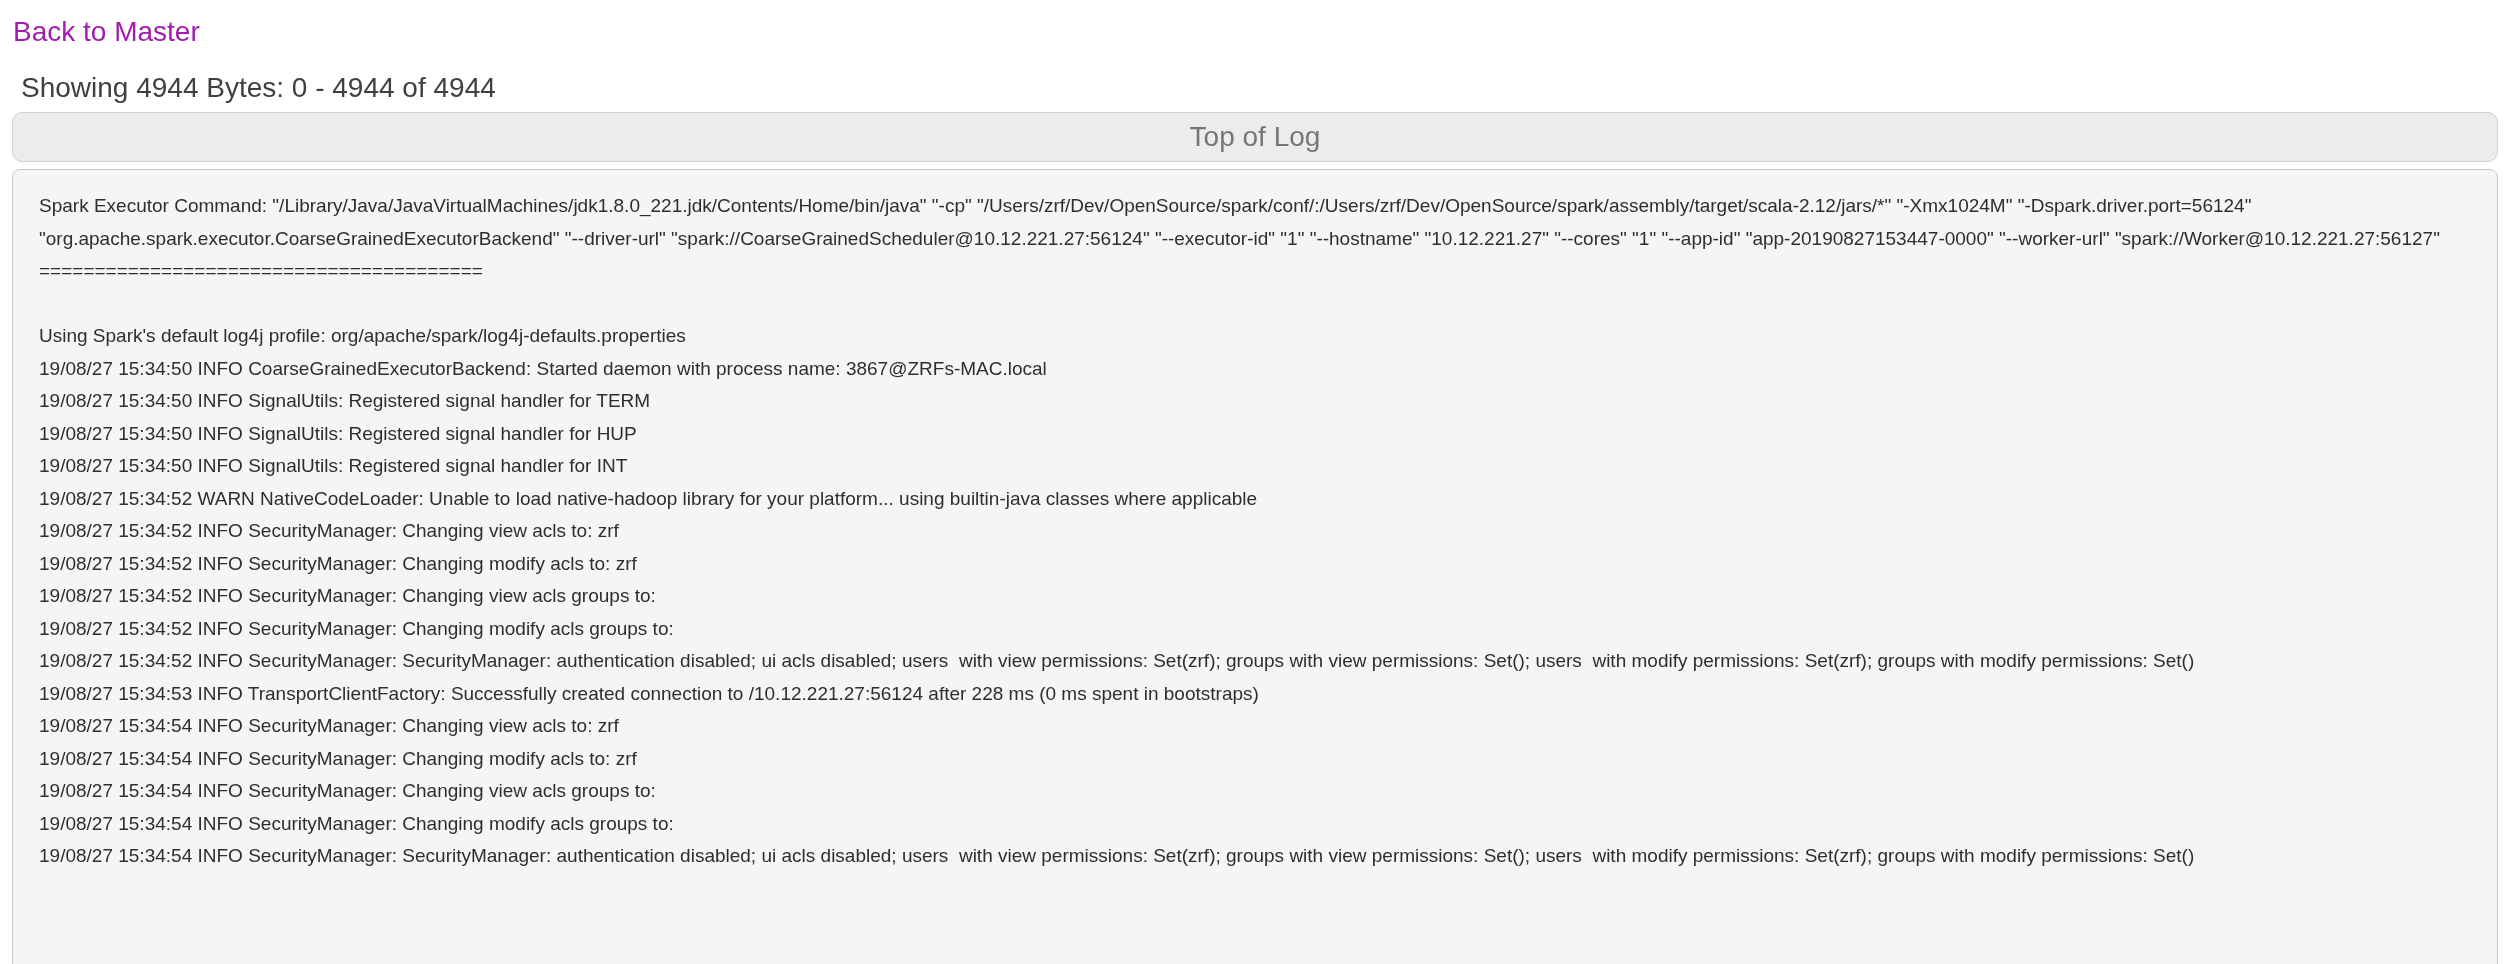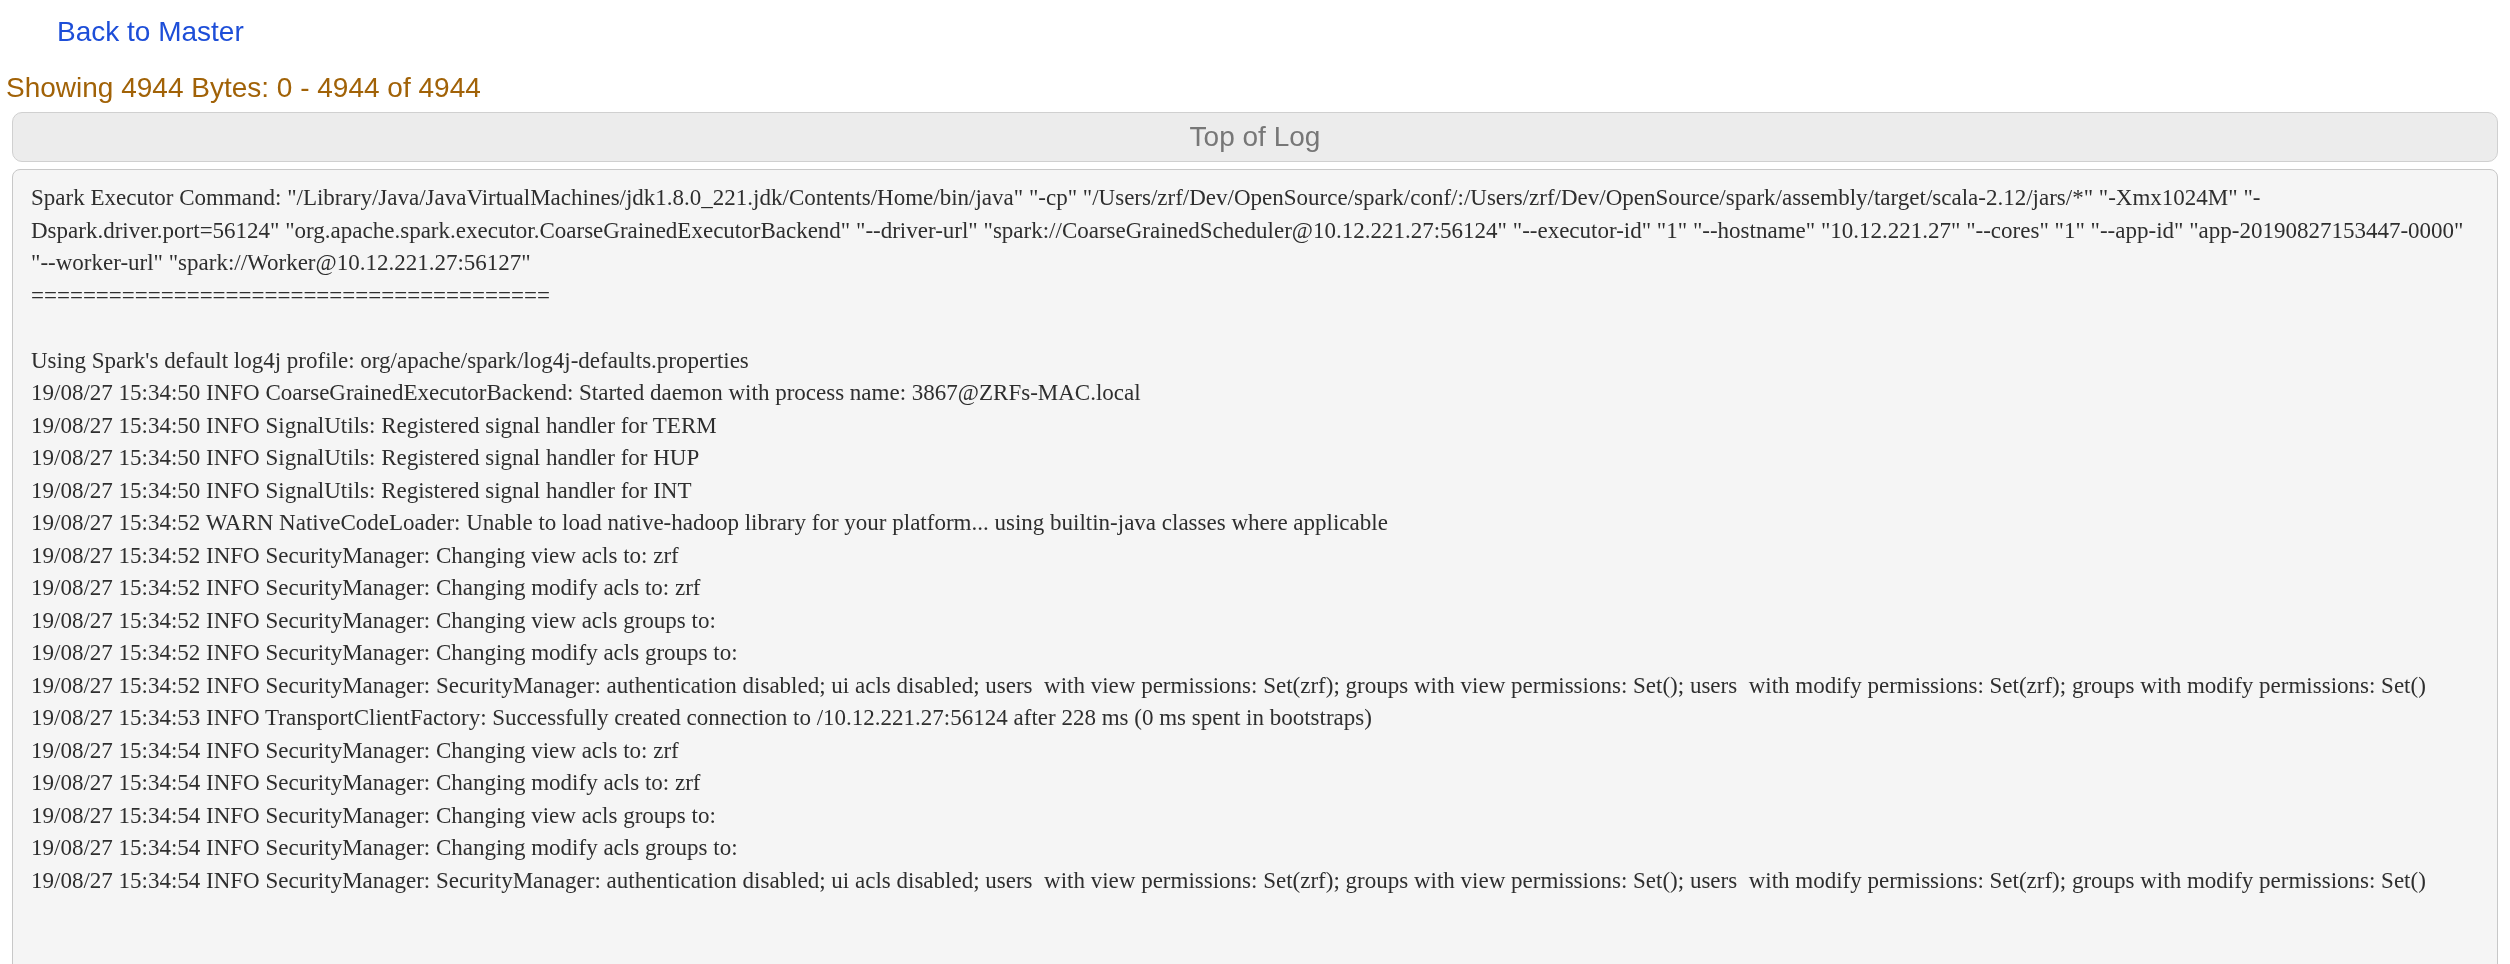--- a/index.html
+++ b/index.html
@@ -15,32 +15,31 @@
     position: relative;
     width: 2510px;
     height: 964px;
   }
   .back-link {
     position: absolute;
     left: 13px;
     top: 16px;
     font-size: 28px;
     line-height: 32px;
-    color: #1d4ed8;
+    color: #a21caf;
     text-decoration: none;
     cursor: pointer;
-    margin-left: 44px;
   }
   .byte-info {
     position: absolute;
-    left: 6px;
+    left: 21px;
     top: 72px;
     font-size: 28px;
     line-height: 32px;
-    color: #a16207;
+    color: #404040;
   }
   .log-header-bar {
     position: absolute;
     left: 12px;
     right: 12px;
     top: 112px;
     height: 50px;
     box-sizing: border-box;
     background: #ececec;
     border: 1px solid #d0d0d0;
@@ -58,23 +57,23 @@
     top: 169px;
     height: 840px; 
     box-sizing: border-box;
     background: #f5f5f5;
     border: 1px solid #c8c8c8;
     border-radius: 8px;
     padding: 12px 18px;
     overflow: hidden;
   }
   .log-pre {
-    margin: 0;
-    font-family: Liberation Serif, serif;
-    font-size: 23px;
+    margin: 8px;
+    font-family: Liberation Sans, sans-serif;
+    font-size: 19px;
     line-height: 32.5px;
     color: #2e2e2e;
     white-space: pre-wrap;
     word-wrap: break-word;
   }
 </style>
 </head>
 <body>
 
 <div class="page">

